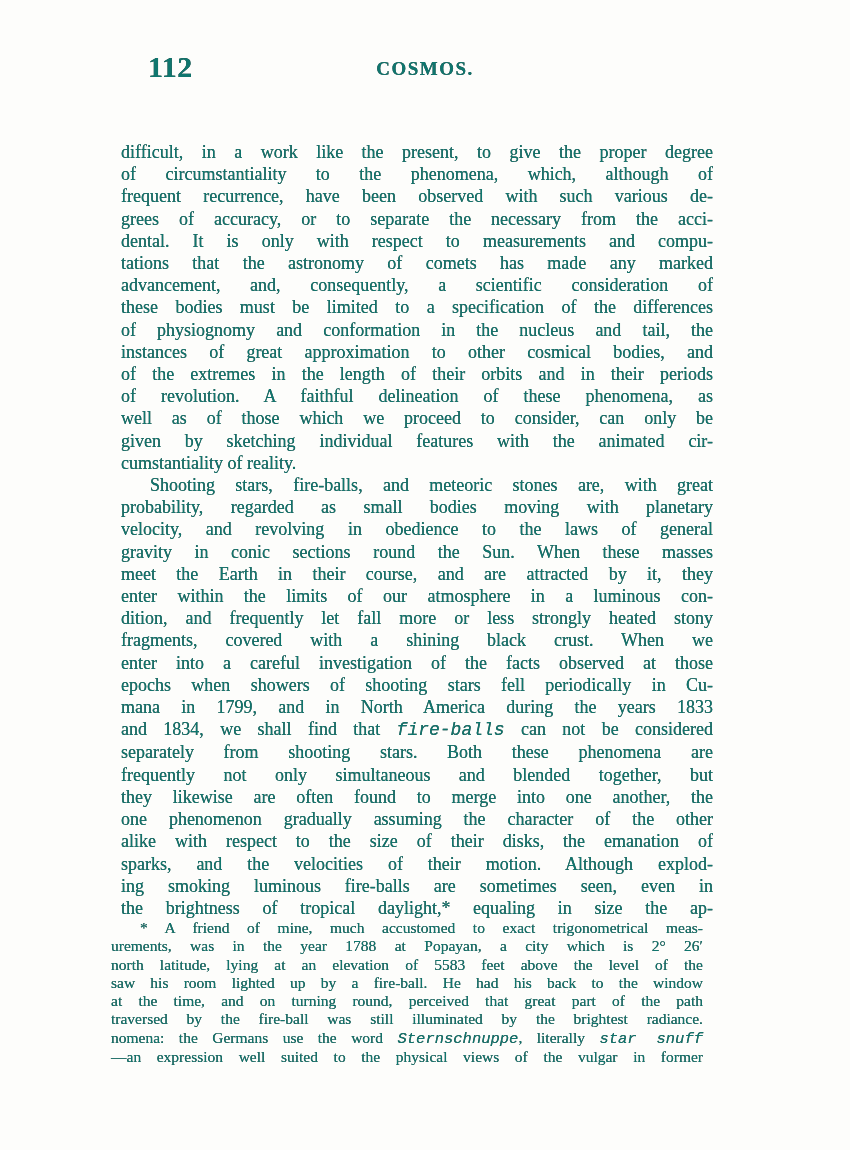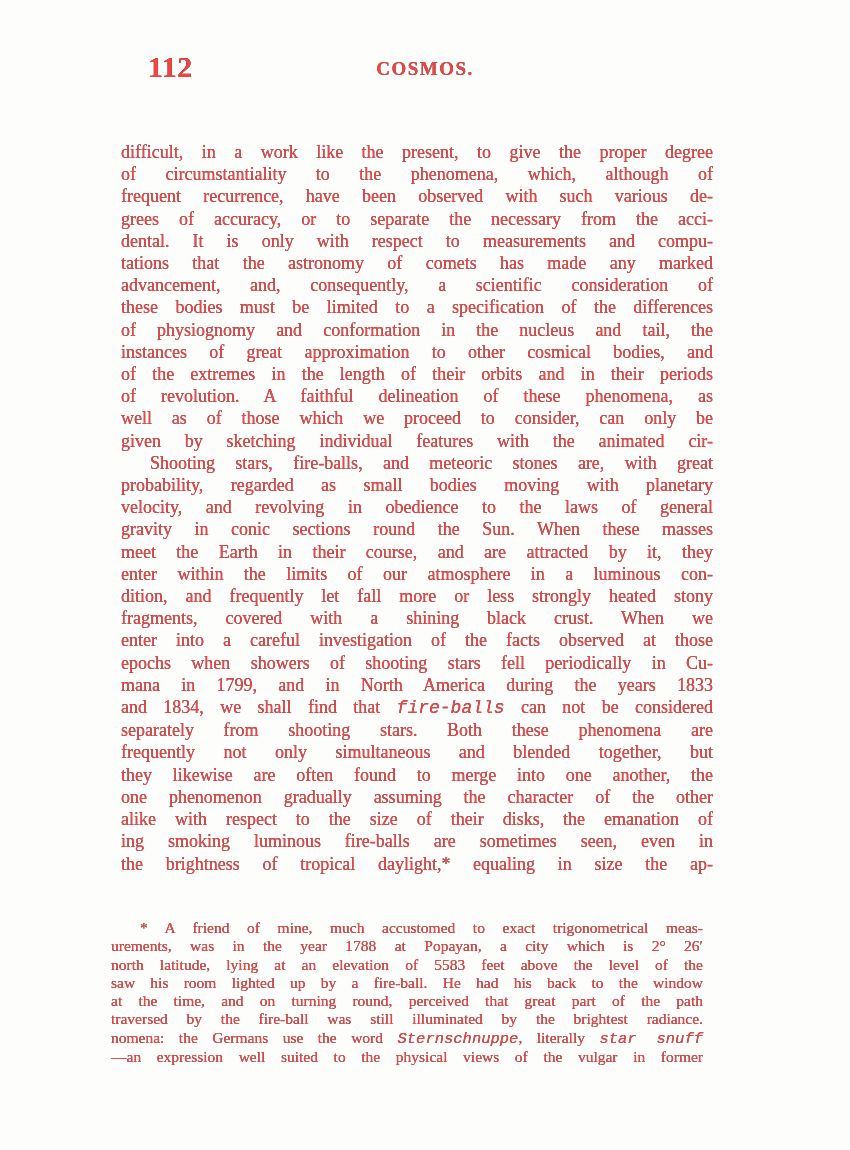--- a/index.html
+++ b/index.html
@@ -66,56 +66,58 @@
     font-size: 15.5px;
     line-height: 18.3px;
   }
   .line.indent { text-indent: 29px; }
   .line.para-end { text-align-last: left; }
   .it { font-style: italic; font-family: Liberation Mono, monospace; }
 </style>
 </head>
 <body>
 
-<div class="page" style="background: rgb(253, 253, 251); color: #ef4444;">
+<div class="page" style="background: rgb(253, 253, 251); color: #0f766e;">
   <span class="pagenum">112</span>
   <span class="running">COSMOS.</span>
 
   <div class="body-block">
       <div class="line"><span>difficult, in a work like the present, to give the proper degree</span></div>
       <div class="line"><span>of circumstantiality to the phenomena, which, although of</span></div>
       <div class="line"><span>frequent recurrence, have been observed with such various de-</span></div>
       <div class="line"><span>grees of accuracy, or to separate the necessary from the acci-</span></div>
       <div class="line"><span>dental. It is only with respect to measurements and compu-</span></div>
       <div class="line"><span>tations that the astronomy of comets has made any marked</span></div>
       <div class="line"><span>advancement, and, consequently, a scientific consideration of</span></div>
       <div class="line"><span>these bodies must be limited to a specification of the differences</span></div>
       <div class="line"><span>of physiognomy and conformation in the nucleus and tail, the</span></div>
       <div class="line"><span>instances of great approximation to other cosmical bodies, and</span></div>
       <div class="line"><span>of the extremes in the length of their orbits and in their periods</span></div>
       <div class="line"><span>of revolution. A faithful delineation of these phenomena, as</span></div>
       <div class="line"><span>well as of those which we proceed to consider, can only be</span></div>
       <div class="line"><span>given by sketching individual features with the animated cir-</span></div>
+      <div class="line para-end"><span>cumstantiality of reality.</span></div>
       <div class="line indent"><span>Shooting stars, fire-balls, and meteoric stones are, with great</span></div>
       <div class="line"><span>probability, regarded as small bodies moving with planetary</span></div>
       <div class="line"><span>velocity, and revolving in obedience to the laws of general</span></div>
       <div class="line"><span>gravity in conic sections round the Sun. When these masses</span></div>
       <div class="line"><span>meet the Earth in their course, and are attracted by it, they</span></div>
       <div class="line"><span>enter within the limits of our atmosphere in a luminous con-</span></div>
       <div class="line"><span>dition, and frequently let fall more or less strongly heated stony</span></div>
       <div class="line"><span>fragments, covered with a shining black crust. When we</span></div>
       <div class="line"><span>enter into a careful investigation of the facts observed at those</span></div>
       <div class="line"><span>epochs when showers of shooting stars fell periodically in Cu-</span></div>
       <div class="line"><span>mana in 1799, and in North America during the years 1833</span></div>
       <div class="line"><span>and 1834, we shall find that </span><span class="it">fire-balls</span><span> can not be considered</span></div>
       <div class="line"><span>separately from shooting stars. Both these phenomena are</span></div>
       <div class="line"><span>frequently not only simultaneous and blended together, but</span></div>
       <div class="line"><span>they likewise are often found to merge into one another, the</span></div>
       <div class="line"><span>one phenomenon gradually assuming the character of the other</span></div>
       <div class="line"><span>alike with respect to the size of their disks, the emanation of</span></div>
+      <div class="line"><span>sparks, and the velocities of their motion. Although explod-</span></div>
       <div class="line"><span>ing smoking luminous fire-balls are sometimes seen, even in</span></div>
       <div class="line"><span>the brightness of tropical daylight,* equaling in size the ap-</span></div>
     </div>
 
   <div class="footnote-block">
       <div class="line indent"><span>* A friend of mine, much accustomed to exact trigonometrical meas-</span></div>
       <div class="line"><span>urements, was in the year 1788 at Popayan, a city which is 2° 26′</span></div>
       <div class="line"><span>north latitude, lying at an elevation of 5583 feet above the level of the</span></div>
       <div class="line"><span>saw his room lighted up by a fire-ball. He had his back to the window</span></div>
       <div class="line"><span>at the time, and on turning round, perceived that great part of the path</span></div>

